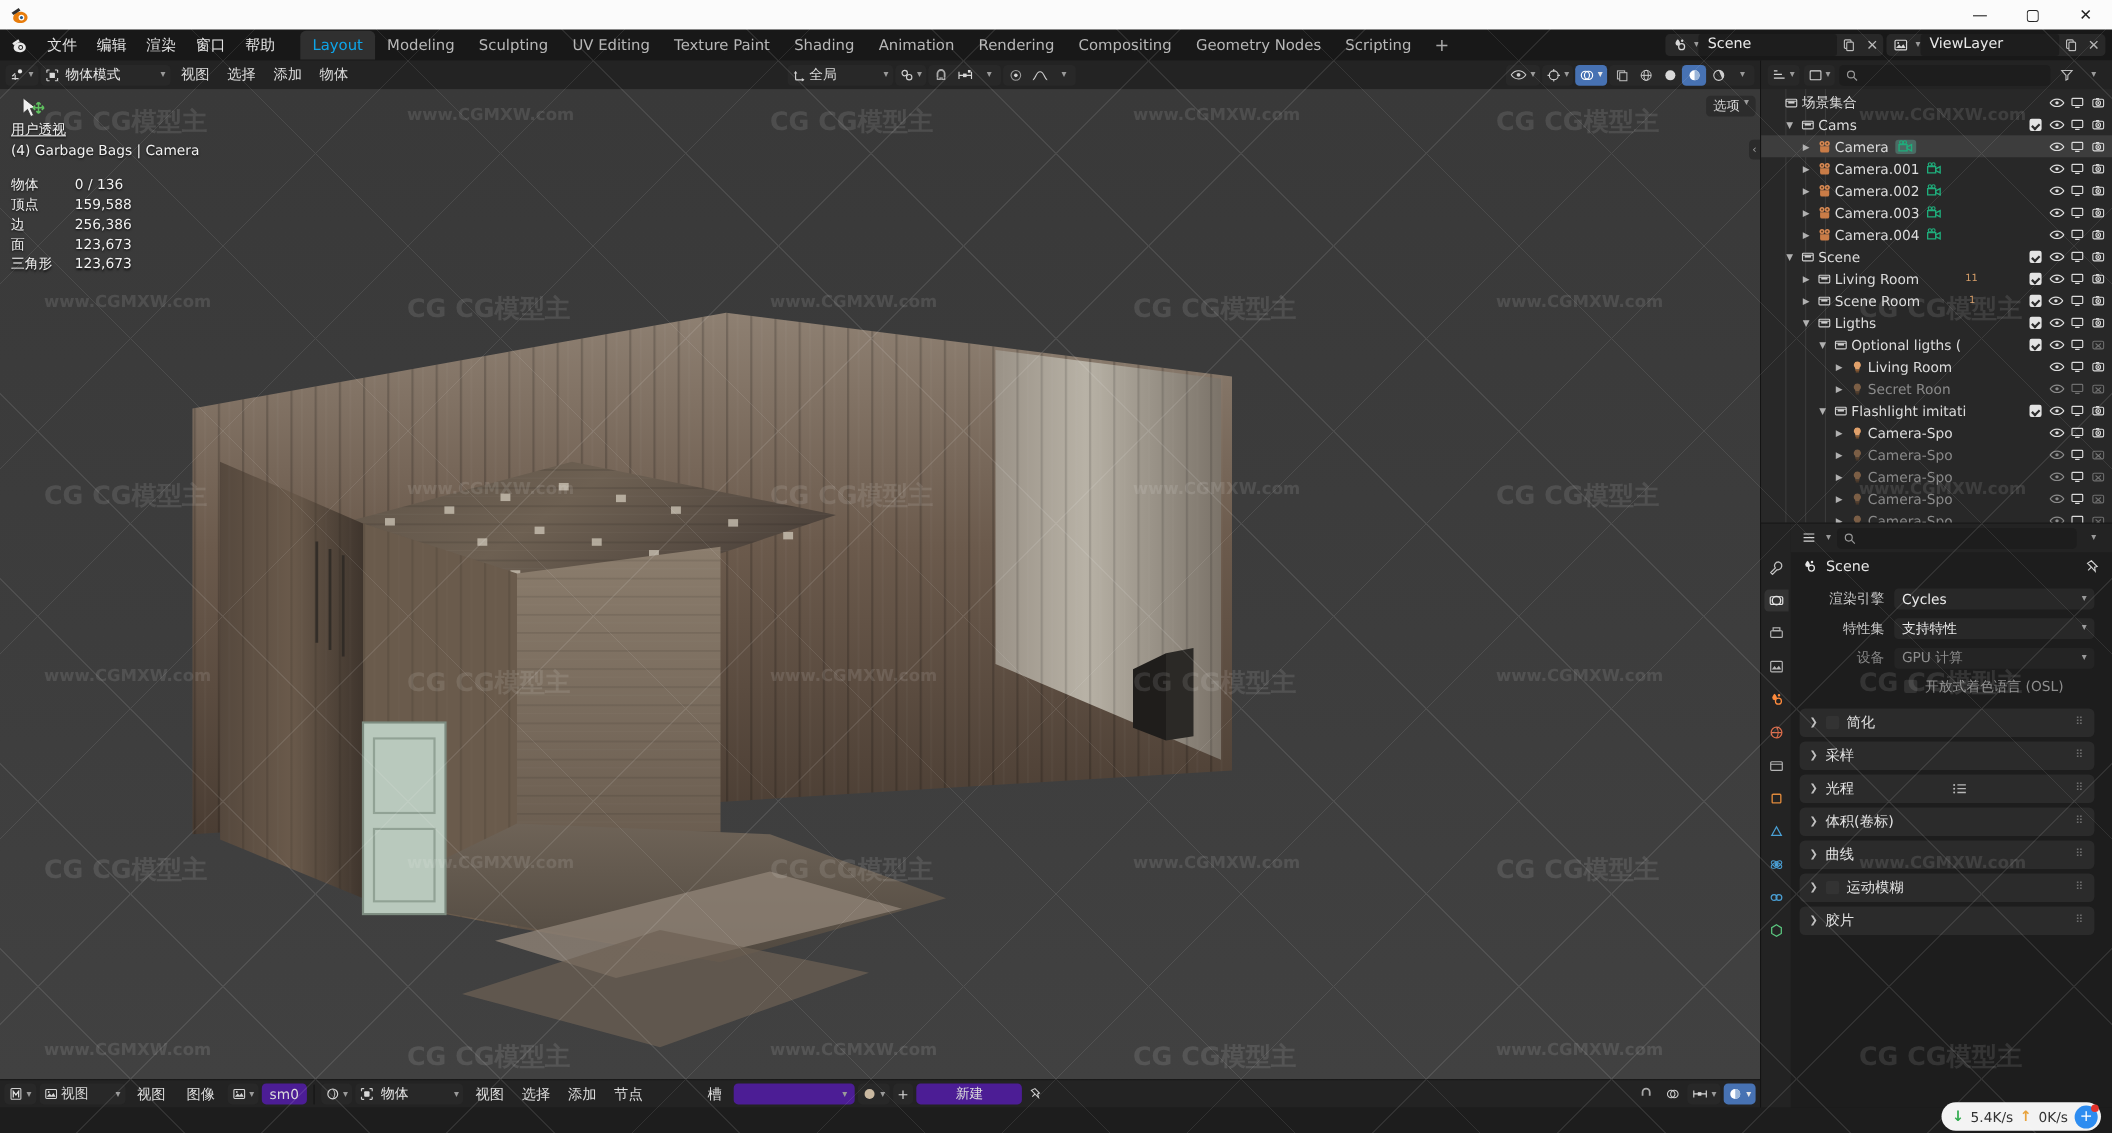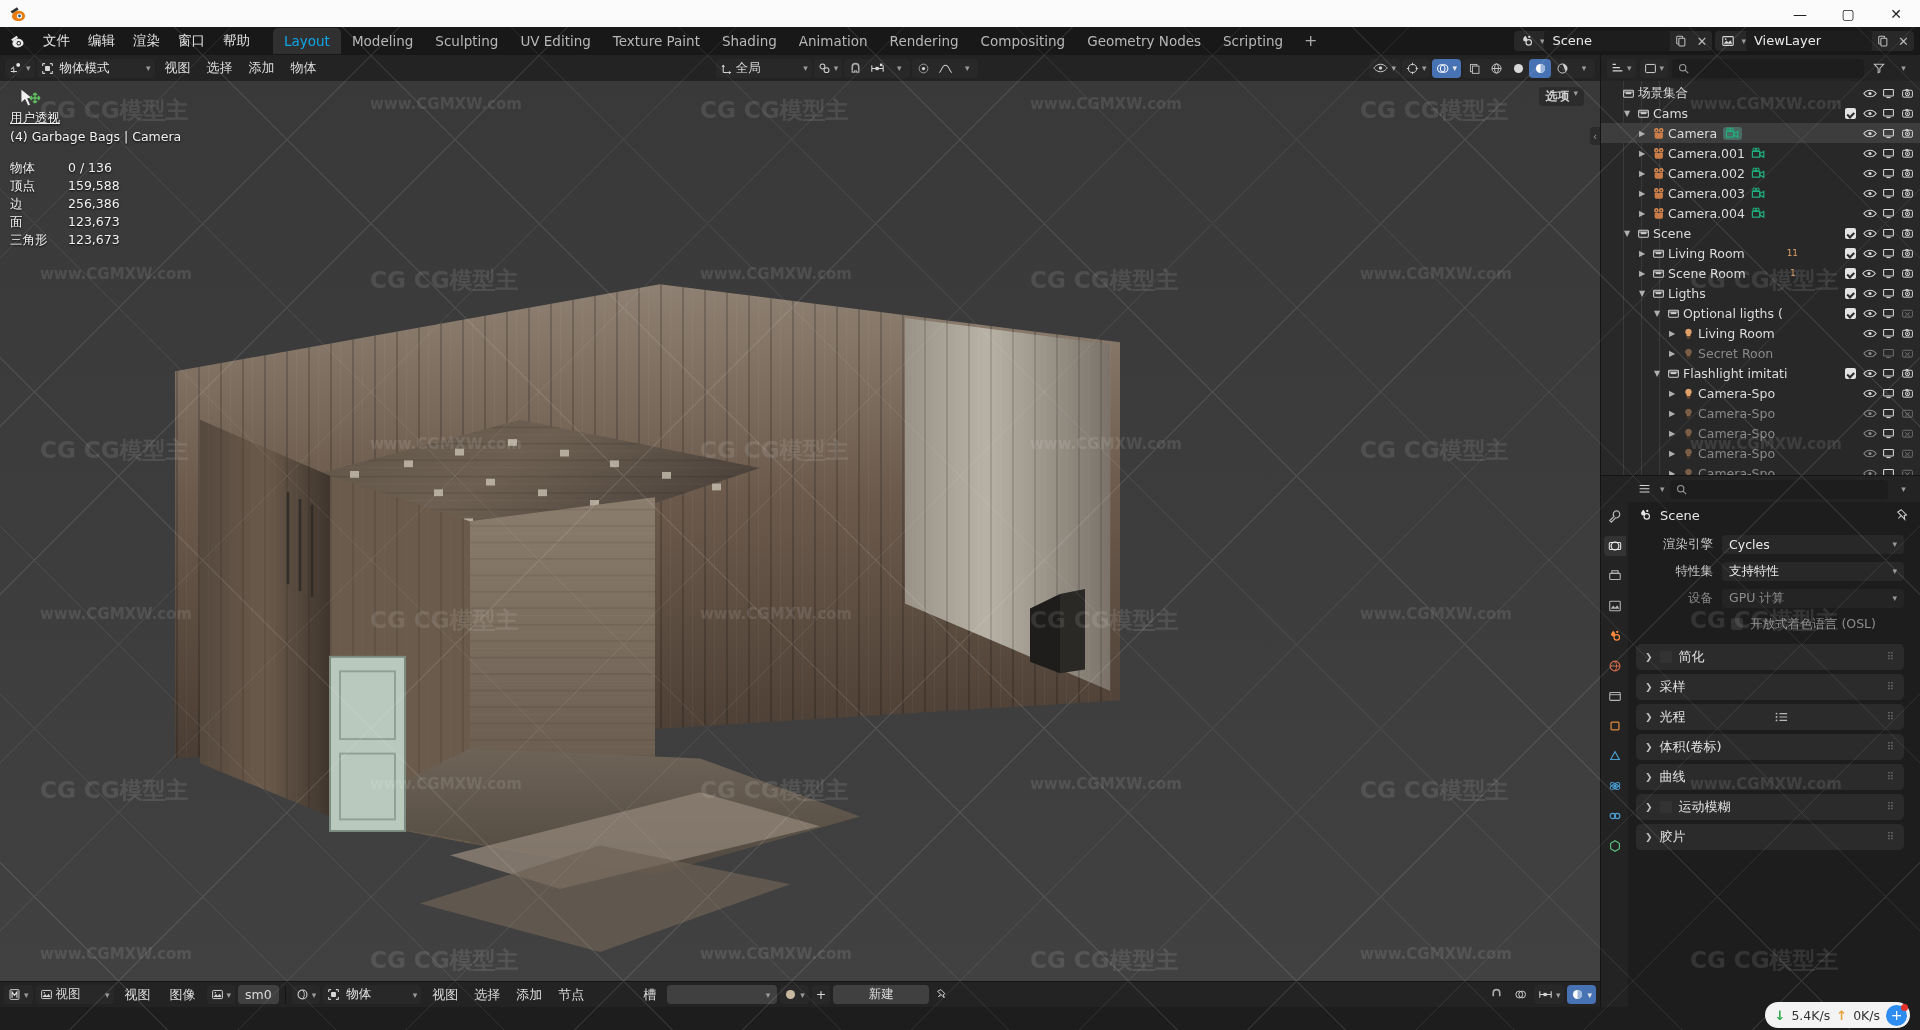--- a/index.html
+++ b/index.html
@@ -68,34 +68,34 @@
   
   .viewport { position:relative; flex:1 1 auto; overflow:hidden;
               background:linear-gradient(180deg,#393939 0%,#3d3d3d 55%,#414141 100%); }
   .vp-stats { position:absolute; left:10px; top:28px; font-size:12.5px; color:#f2f2f2;
               text-shadow:0 1px 2px rgba(0,0,0,.85); line-height:18px; }
   .vp-stats .l1 { margin-bottom:1px;text-decoration:underline; }
   .vp-stats .l2 { margin-bottom:13px; }
   .stat-row { display:flex; }
   .stat-row .k { width:58px; }
   .vp-tool { position:absolute; left:16px; top:6px; width:26px; height:26px; }
-  .vp-opts { position:absolute; right:16px; top:6px; display:flex; align-items:flex-start; gap:4px;
-             background:rgba(40,40,40,.75); border-radius:4px; padding:1px 6px; font-size:12px; color:#d2d2d2;font-weight:bold;}
+  .vp-opts { position:absolute; right:4px; top:6px; display:flex; align-items:flex-start; gap:4px;
+             background:rgba(40,40,40,.75); border-radius:4px; padding:1px 6px; font-size:12px; color:#d2d2d2;}
   .vp-rhandle { position:absolute; right:0; top:46px; width:10px; height:18px;
                 background:#2b2b2b; border-radius:4px 0 0 4px; color:#9d9d9d; font-size:10px;
                 display:flex; align-items:center; justify-content:center;}
 
   
   .scene-svg { position:absolute; inset:0; width:100%; height:100%; }
 
   
   .bottom-bar { height:26px; background:#232323; display:flex; align-items:center;
                 gap:3px; padding:0 4px; border-top:1px solid #141414; }
   .bb-sep { width:1px; height:18px; background:#141414; margin:0 3px; }
-  .field { background:#404040; border-radius:4px; height:19px; display:flex; align-items:center;
+  .field { background:#4c1d95; border-radius:4px; height:19px; display:flex; align-items:center;
            padding:0 7px; font-size:12.5px; color:#dcdcdc; }
 
   
   .statusbar { position:absolute; left:0; right:0; bottom:0; height:23px; background:#1d1d1d;
                display:flex; align-items:center; }
 
   
   .outliner { height:420px; display:flex; flex-direction:column; background:#232323;
               border-left:1px solid #141414; }
   .out-header { height:26px; background:#232323; display:flex; align-items:center; gap:4px;

